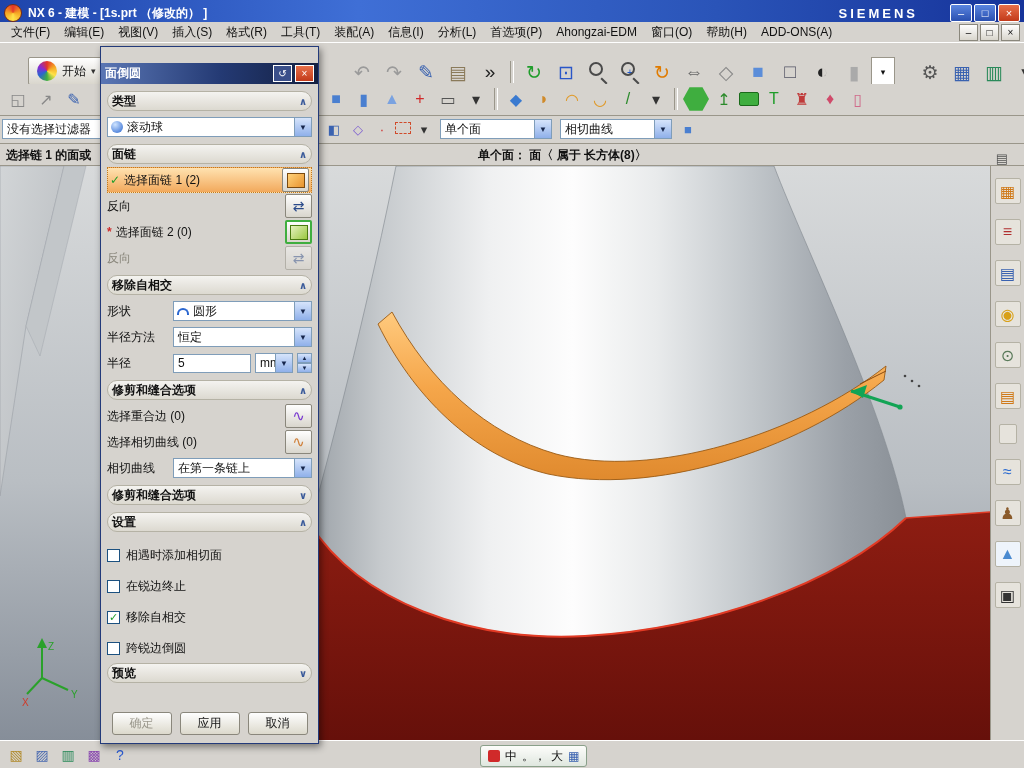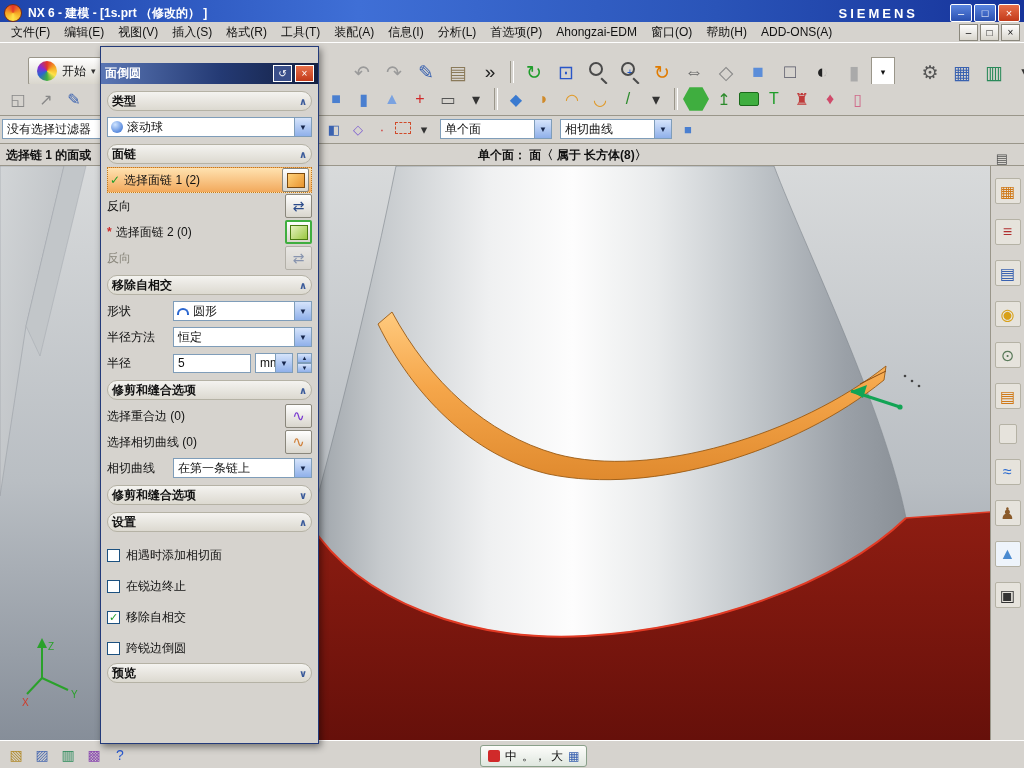--- a/index.html
+++ b/index.html
@@ -514,16 +514,21 @@
       <div class="cbrow">
         <span class="cb"></span>
         <span>跨锐边倒圆</span>
       </div>
 
       <div class="sec-h">
         <span>预览</span>
         <span class="chev">∨</span>
       </div>
 
+      <div class="btnrow">
+        <span class="btn dis">确定</span>
+        <span class="btn">应用</span>
+        <span class="btn">取消</span>
+      </div>
     </div>
   </div>
 
 </div>
 
 </body></html>

